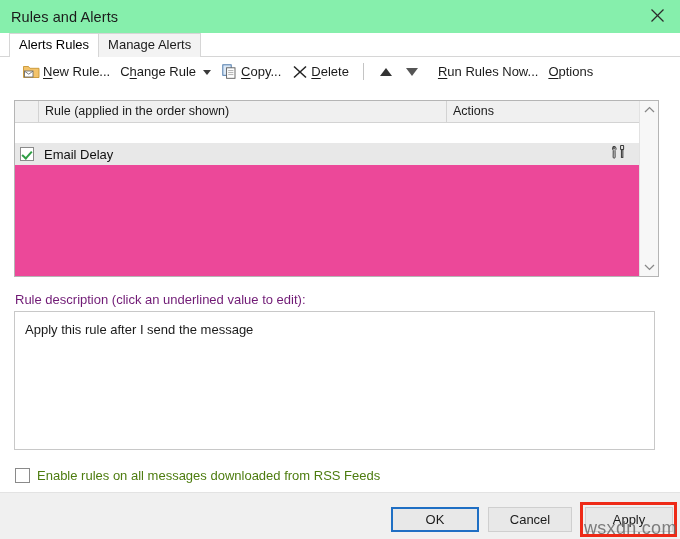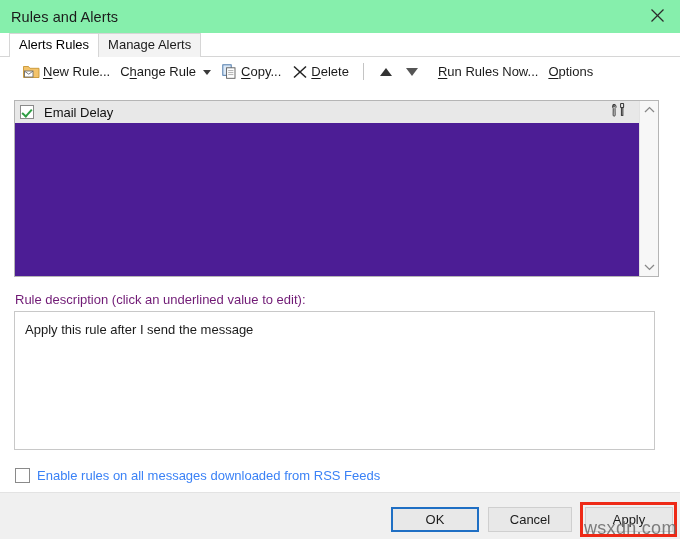--- a/index.html
+++ b/index.html
@@ -209,22 +209,23 @@
   .rh-actions {
     flex: 0 0 186px;
     padding-left: 6px;
     line-height: 20px;
     background: #f0f0f0;
     white-space: nowrap;
     cursor: default;
   }
   .rules-body {
     flex: 1 1 auto;
-    background: #4c1d95;
+    background: #ec4899;
     overflow: hidden;
+    margin-top: 20px;
   }
   .rule-row {
     height: 22px;
     display: flex;
     align-items: center;
     background: #e8e8e8;
     cursor: default;
   }
   .rr-check {
     flex: 0 0 23px;
@@ -331,21 +332,21 @@
     left: 15px;
     top: 468px;
     display: flex;
     align-items: center;
     gap: 7px;
     cursor: default;
   }
   .rss-row .chk { width: 15px; height: 15px; }
   .rss-label {
     font-size: 13px;
-    color: #3b82f6;
+    color: #4d7c0f;
     white-space: nowrap;
   }
 
   
   .footer {
     position: absolute;
     left: 0;
     right: 0;
     bottom: 0;
     height: 46px;
@@ -486,20 +487,25 @@
     </div>
 
     <div class="tb-item">
       <span><span class="u">O</span>ptions</span>
     </div>
   </div>
 
   <div class="rules-box">
     <div class="rules-main">
 
+      <div class="rules-header">
+        <div class="rh-check"></div>
+        <div class="rh-rule">Rule (applied in the order shown)</div>
+        <div class="rh-actions">Actions</div>
+      </div>
 
       <div class="rules-body">
         <div class="rule-row">
           <div class="rr-check">
             <span class="chk checked"></span>
           </div>
           <div class="rr-name">Email Delay</div>
           <div class="rr-actions">
             <span>
               <svg width="17" height="17" viewBox="0 0 18 18" aria-hidden="true">

